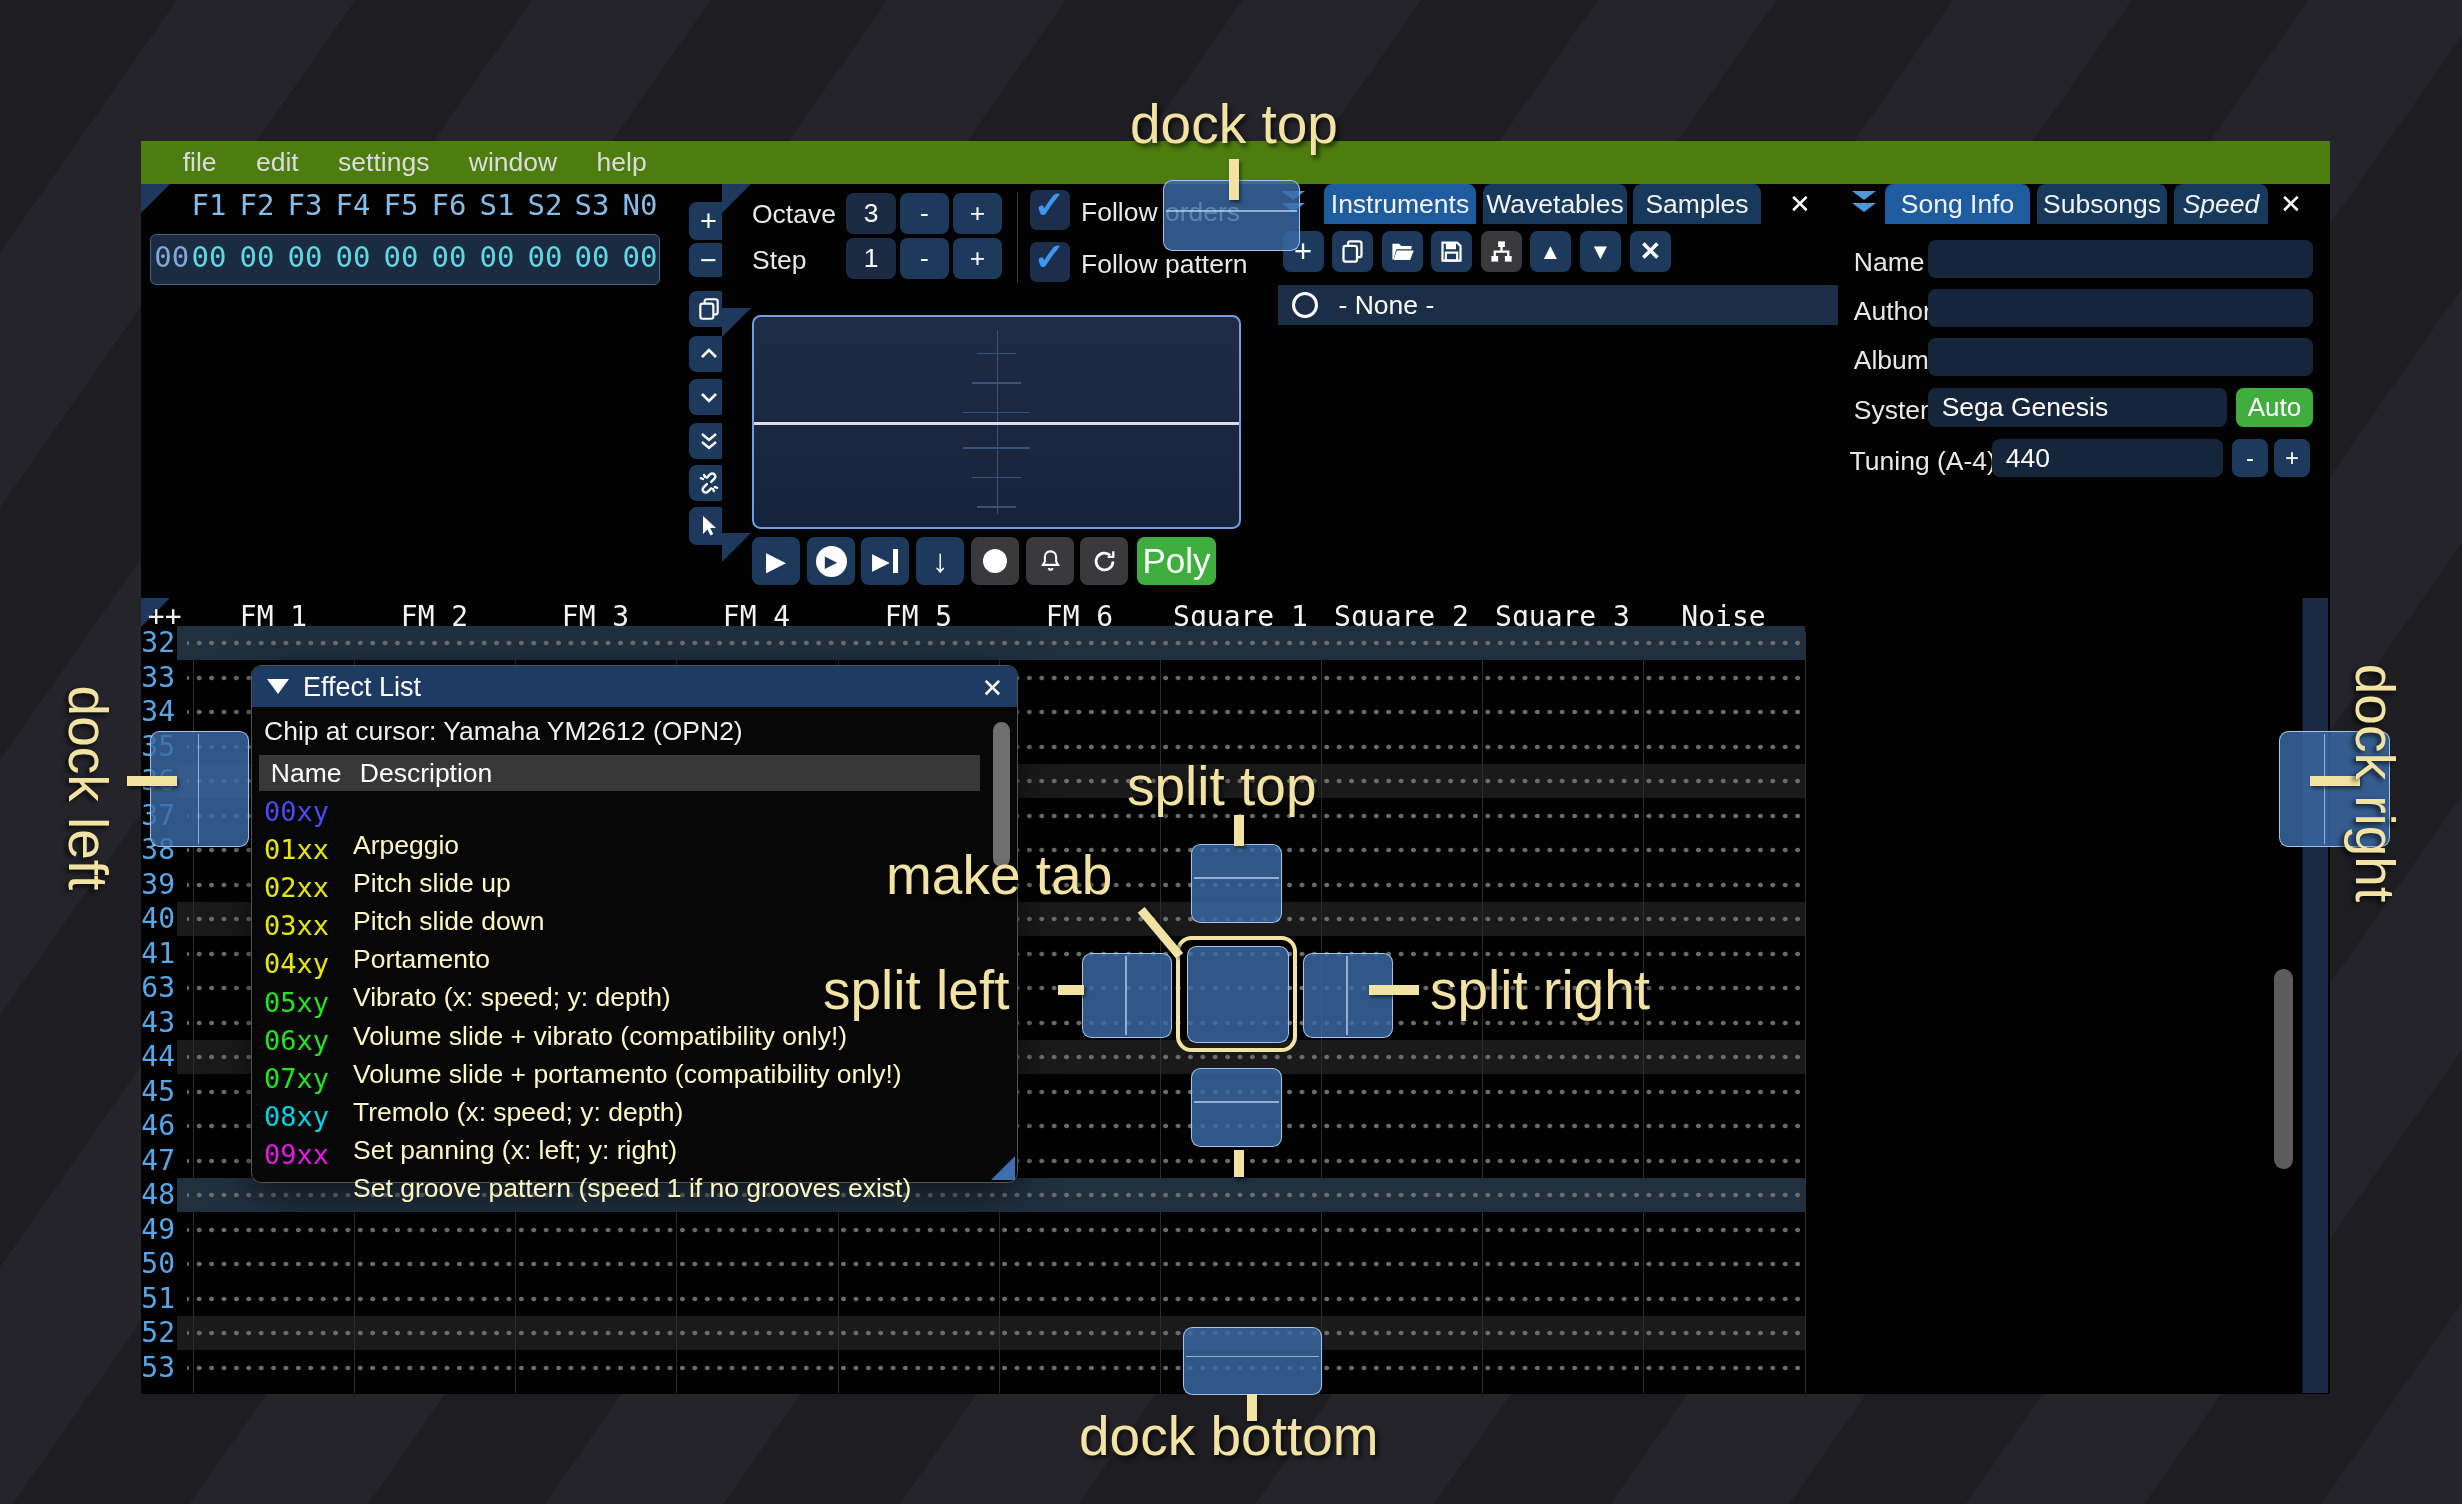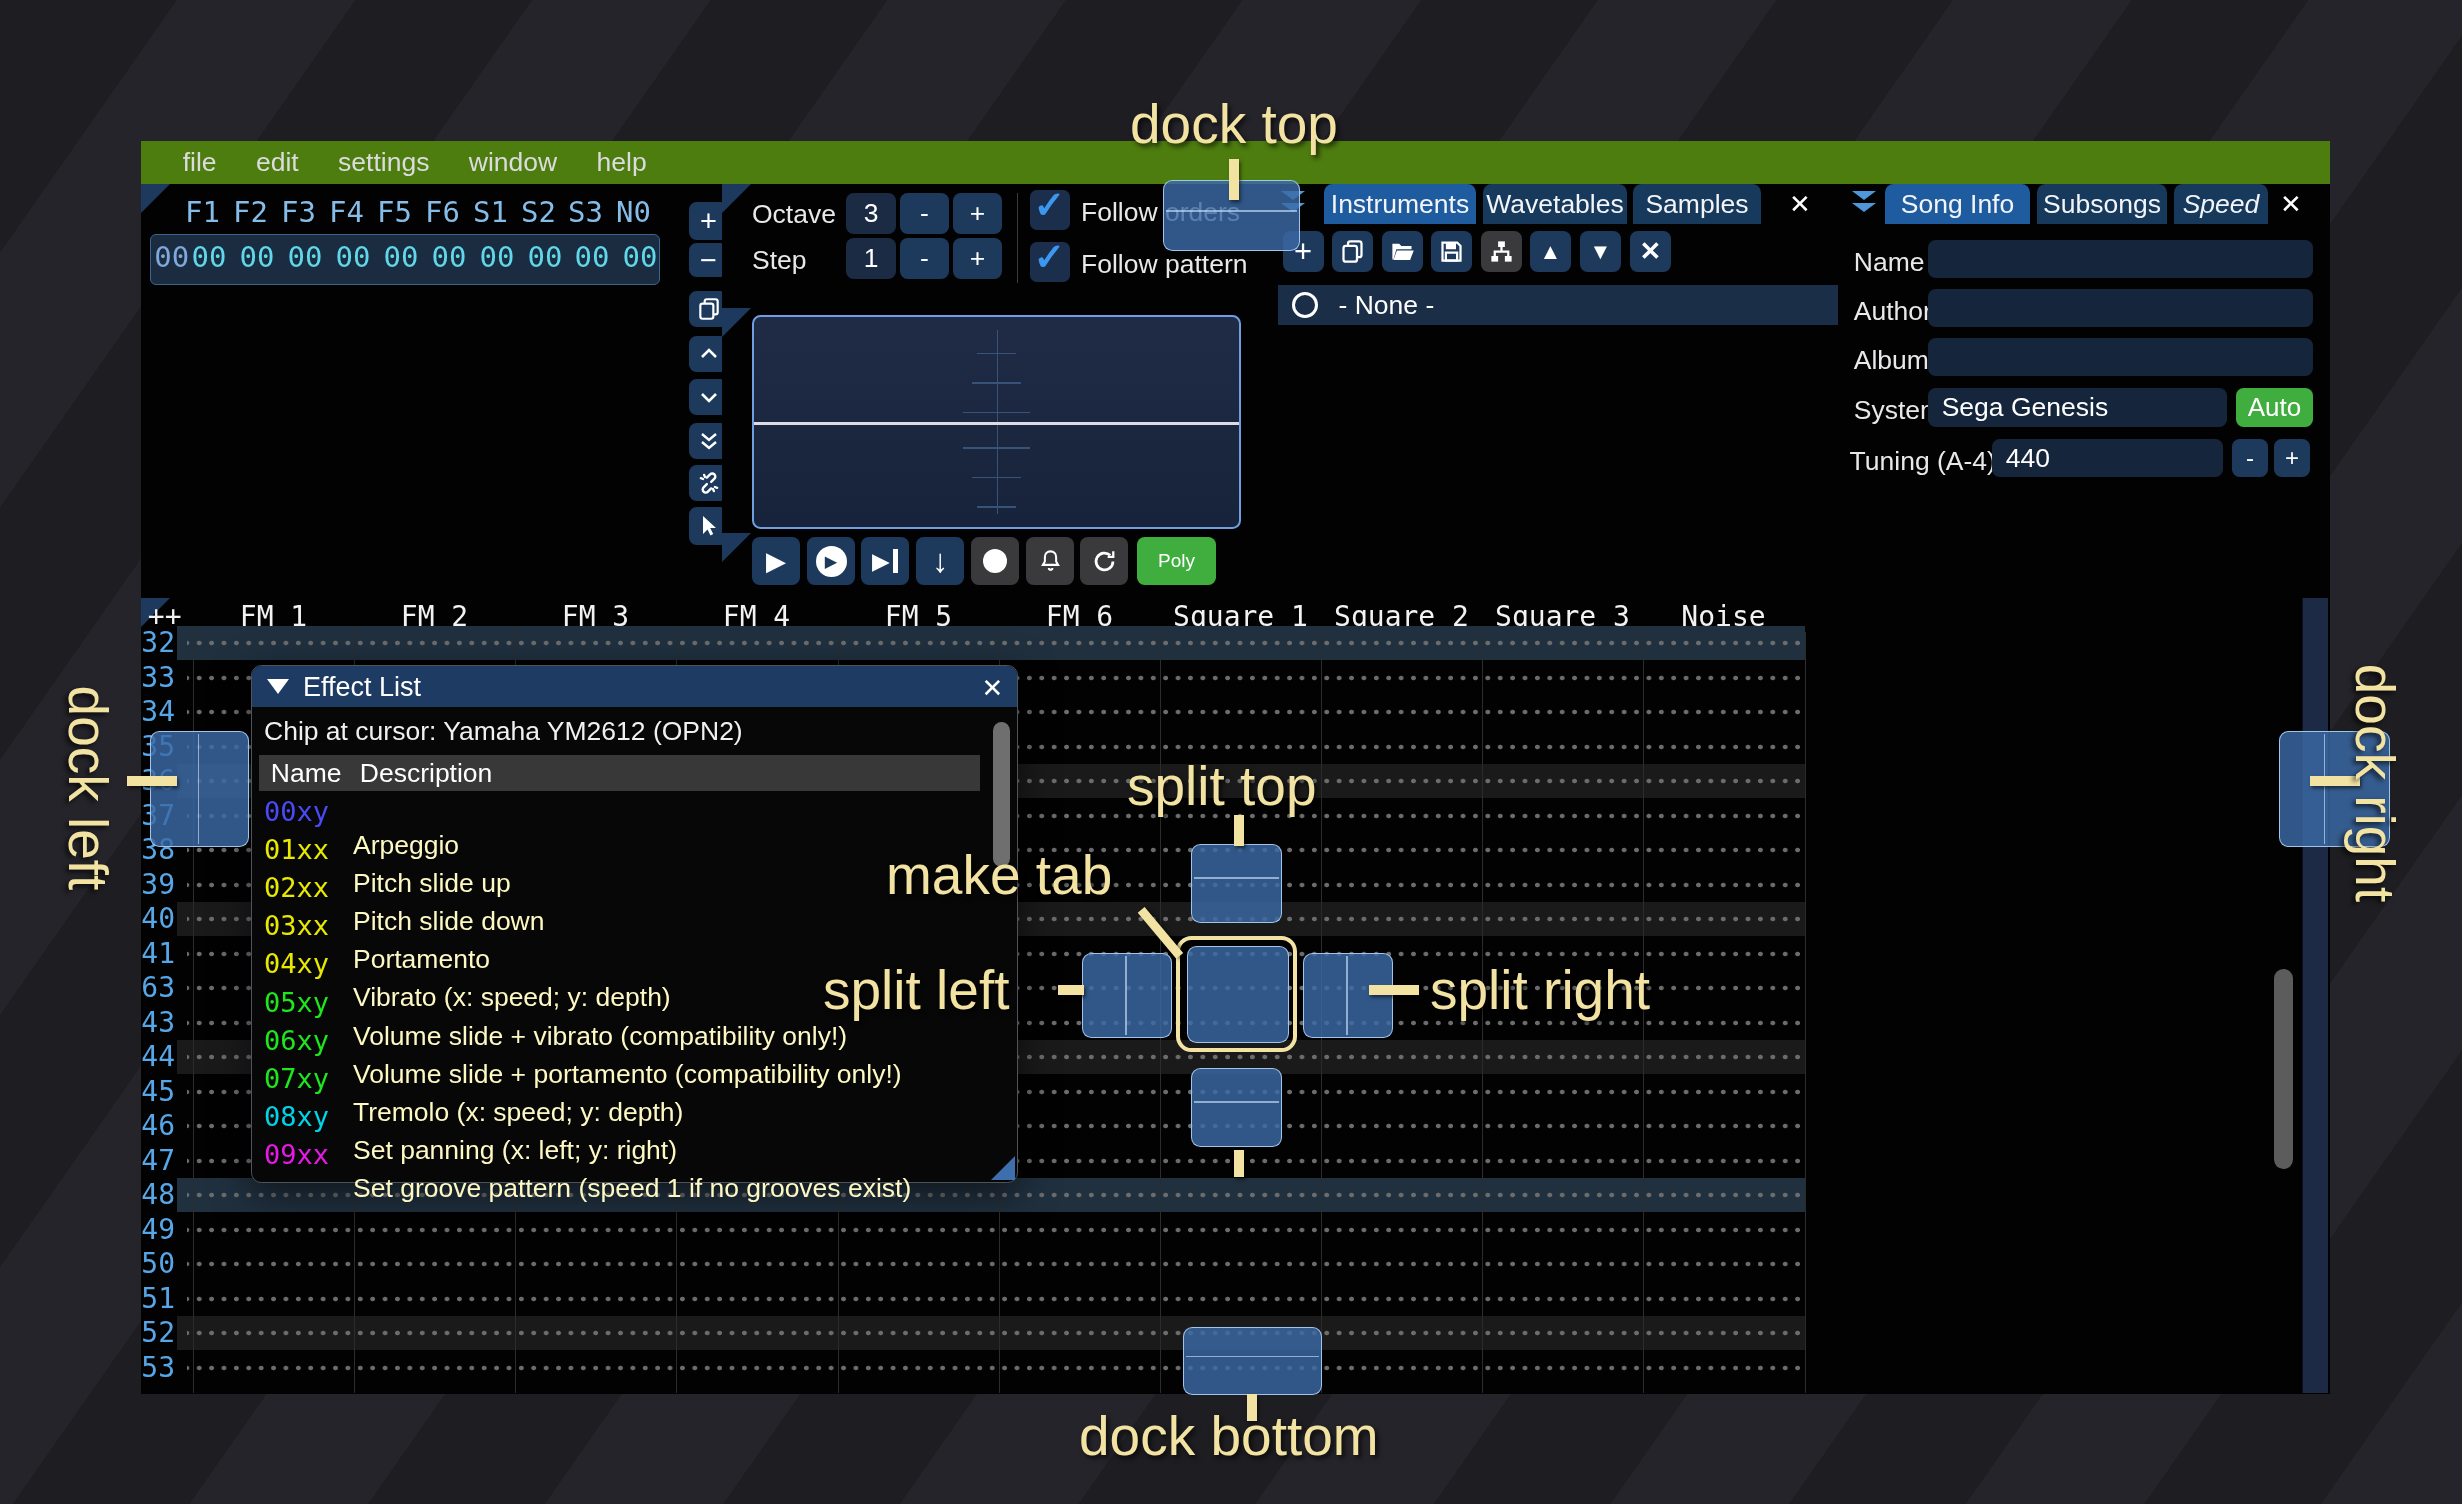--- a/index.html
+++ b/index.html
@@ -23,21 +23,21 @@
   .lbl{position:absolute;font-size:26.5px;color:#e8e8ea;white-space:nowrap;}
   .cb{position:absolute;width:40px;height:40px;background:#1b2f4c;border-radius:6.8px;}
   .cb .ck{position:absolute;left:3.4px;top:-6.8px;font-size:38px;font-weight:bold;color:#3b97f0;}
   .tab{position:absolute;height:40px;background:#16395c;border-radius:8.5px 8.5px 0 0;color:#f2f4f8;
     font-size:26.5px;display:flex;align-items:center;justify-content:center;}
   .tab.active{background:#1f5c9f;}
   .closex{position:absolute;color:#fff;font-size:26px;font-weight:300;}
   .collapse{position:absolute;width:29px;height:29px;}
   .collapse b,.collapse i{position:absolute;left:1.7px;width:0;height:0;border-left:12px solid transparent;border-right:12px solid transparent;border-top:9.4px solid #4f97d8;}
   .collapse b{top:1.7px;}.collapse i{top:13.7px;}
-  .ordhead{position:absolute;top:11px;width:48px;text-align:left;font-size:29px;color:#86bce8;}
+  .ordhead{position:absolute;top:4px;width:48px;text-align:center;font-size:29px;color:#86bce8;}
   .ordval{position:absolute;top:56px;width:48px;text-align:center;font-size:29px;color:#5fd8ea;}
   .osc{position:absolute;background:linear-gradient(#202c46,#17233a);border:2.6px solid #6f9fe0;border-radius:8.5px;}
   .osc .mid{position:absolute;left:0;right:0;top:50%;height:2.6px;background:#dcdce4;}
   .osc .vt{position:absolute;left:50%;top:6%;bottom:6%;width:1.7px;background:#39527a;}
   .osc .tick{position:absolute;height:1.7px;background:#39527a;}
   svg{display:block;}
   
   .pat{position:absolute;left:0;top:457px;width:2189px;height:795px;overflow:hidden;}
   .chname{position:absolute;top:1.7px;height:32.5px;text-align:center;font-size:28px;color:#f2f2f2;}
   .chbar{position:absolute;top:34px;height:6px;}
@@ -227,21 +227,21 @@
             <path d="M12 3c-3 0-5 2.2-5 5v4l-1.8 3h13.6L17 12V8c0-2.8-2-5-5-5z"></path>
             <path d="M10.5 17.8a1.6 1.6 0 0 0 3.2 0"></path>
           </svg>
       </div>
       <div class="btn grey" style="left:358px;top:353px;width:48px;height:48px;">
         <svg width="27" height="27" viewBox="0 0 24 24" fill="none" stroke="#fff" stroke-width="2.4">
             <path d="M19.5 12a7.5 7.5 0 1 1-2.4-5.5"></path>
             <path d="M19.8 2.8v5h-5" stroke-width="2"></path>
           </svg>
       </div>
-      <div class="btn green" style="left:415px;top:353px;width:79px;height:48px;font-size:19px;">
+      <div class="btn green" style="left:415px;top:353px;width:79px;height:48px;font-size:35px;">
           <span>Poly</span>
         </div>
     </div>
 
     <div class="panel" style="left:1133px;top:43px;width:573px;height:415px;">
       <div class="collapse" style="left:5.1px;top:5.1px;">
           <b></b>
           <i></i>
         </div>
       <div class="tab active" style="left:50px;top:0;width:152px;">Instruments</div>

